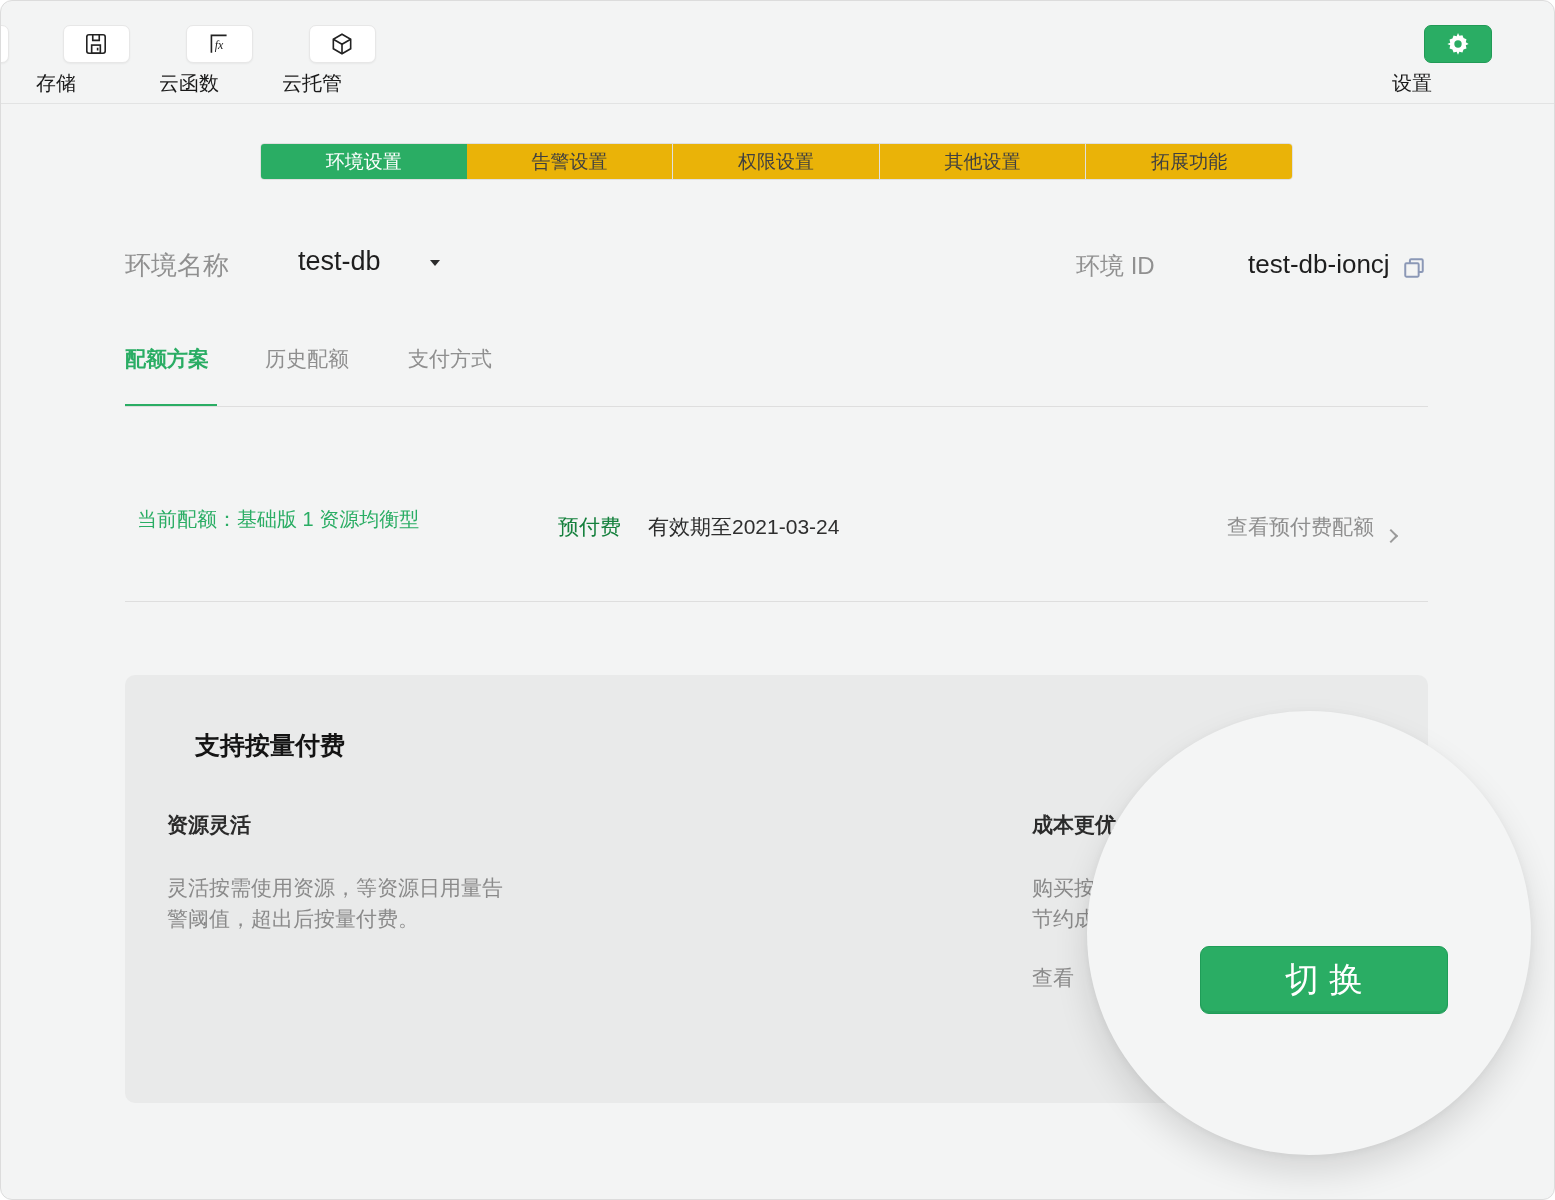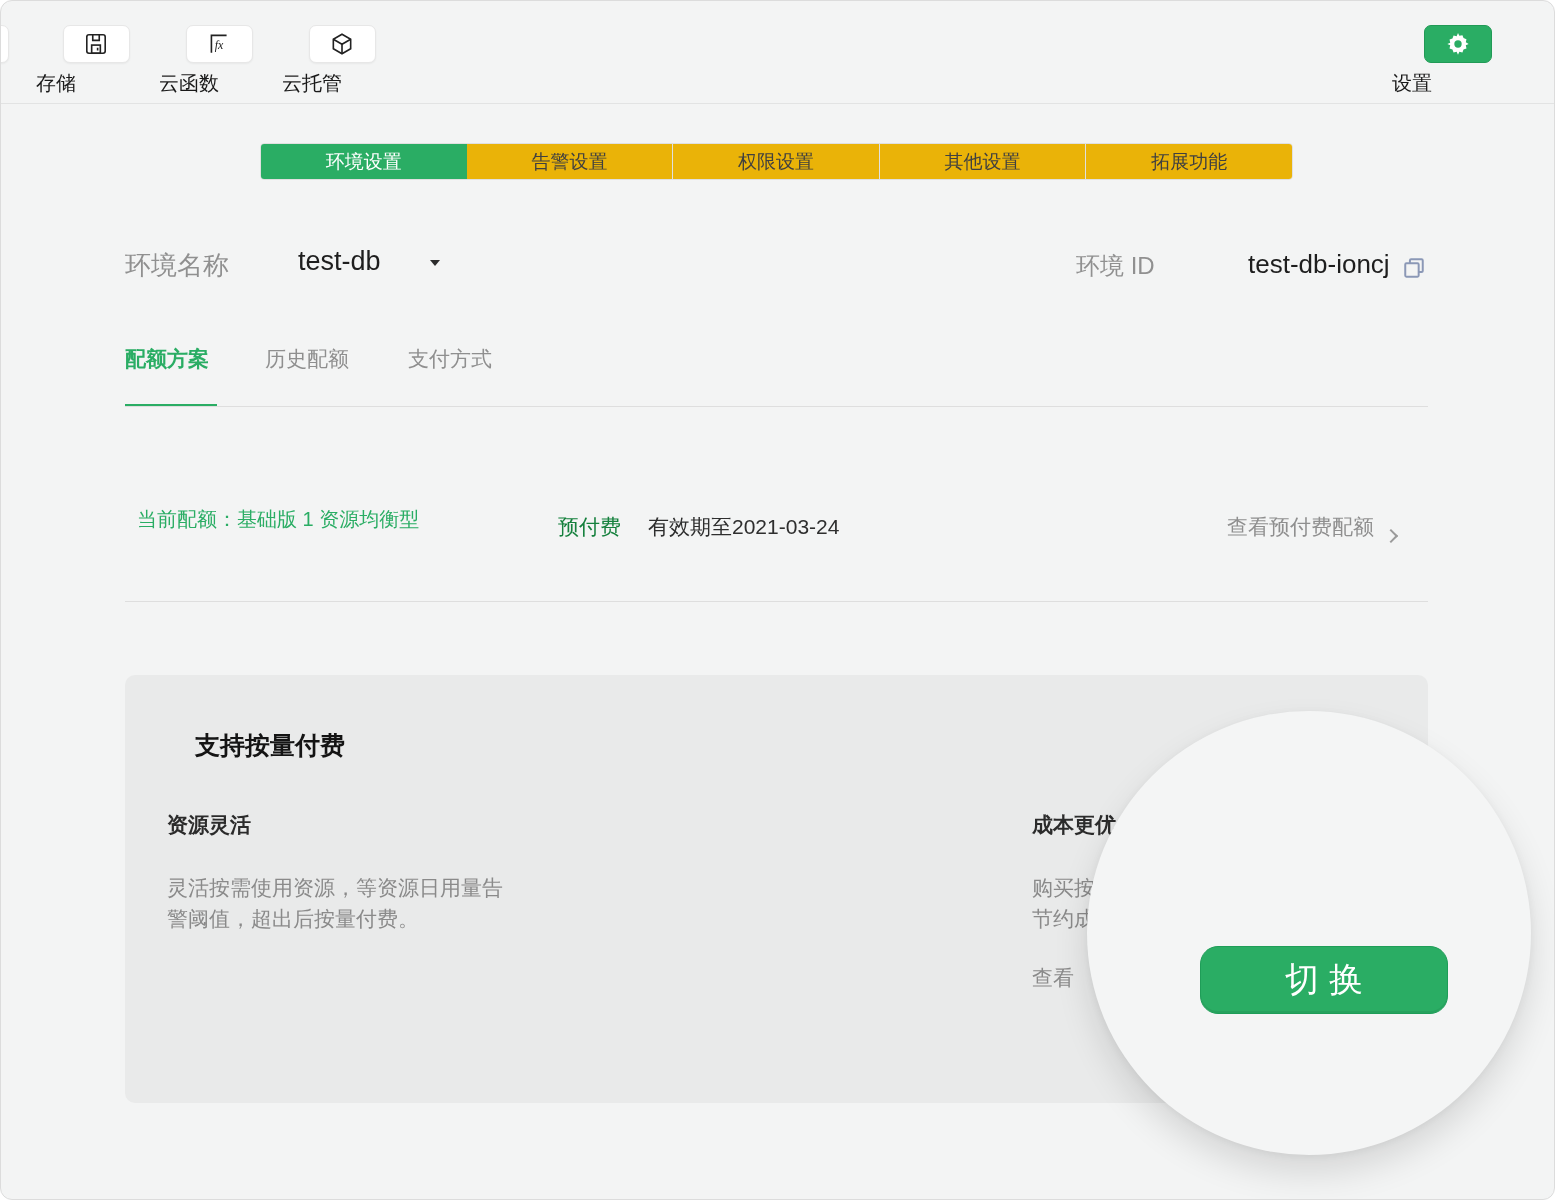--- a/index.html
+++ b/index.html
@@ -91,21 +91,21 @@
     display:flex; align-items:center; gap:10px; cursor:pointer;
   }
   
   .loupe{
     position:absolute; left:1086px; top:710px; width:444px; height:444px;
     border-radius:50%; background:#f4f5f5;
     box-shadow:0 18px 35px rgba(0,0,0,.12), 0 2px 8px rgba(0,0,0,.05);
   }
   .switch-btn{
     position:absolute; left:113px; top:235px; width:248px; height:68px;
-    background:#2aad64; border:1px solid #1f9d58; border-radius:18px;
+    background:#2aad64; border:1px solid #1f9d58; border-radius:9px;
     display:flex; align-items:center; justify-content:center;
     font-size:34px; color:#ffffff; letter-spacing:10px; text-indent:10px;
     cursor:pointer; box-shadow:inset 0 -2px 0 rgba(0,0,0,.06);
   }
   svg{ display:block; }
 </style>
 </head>
 <body>
 
 <div class="frame">

